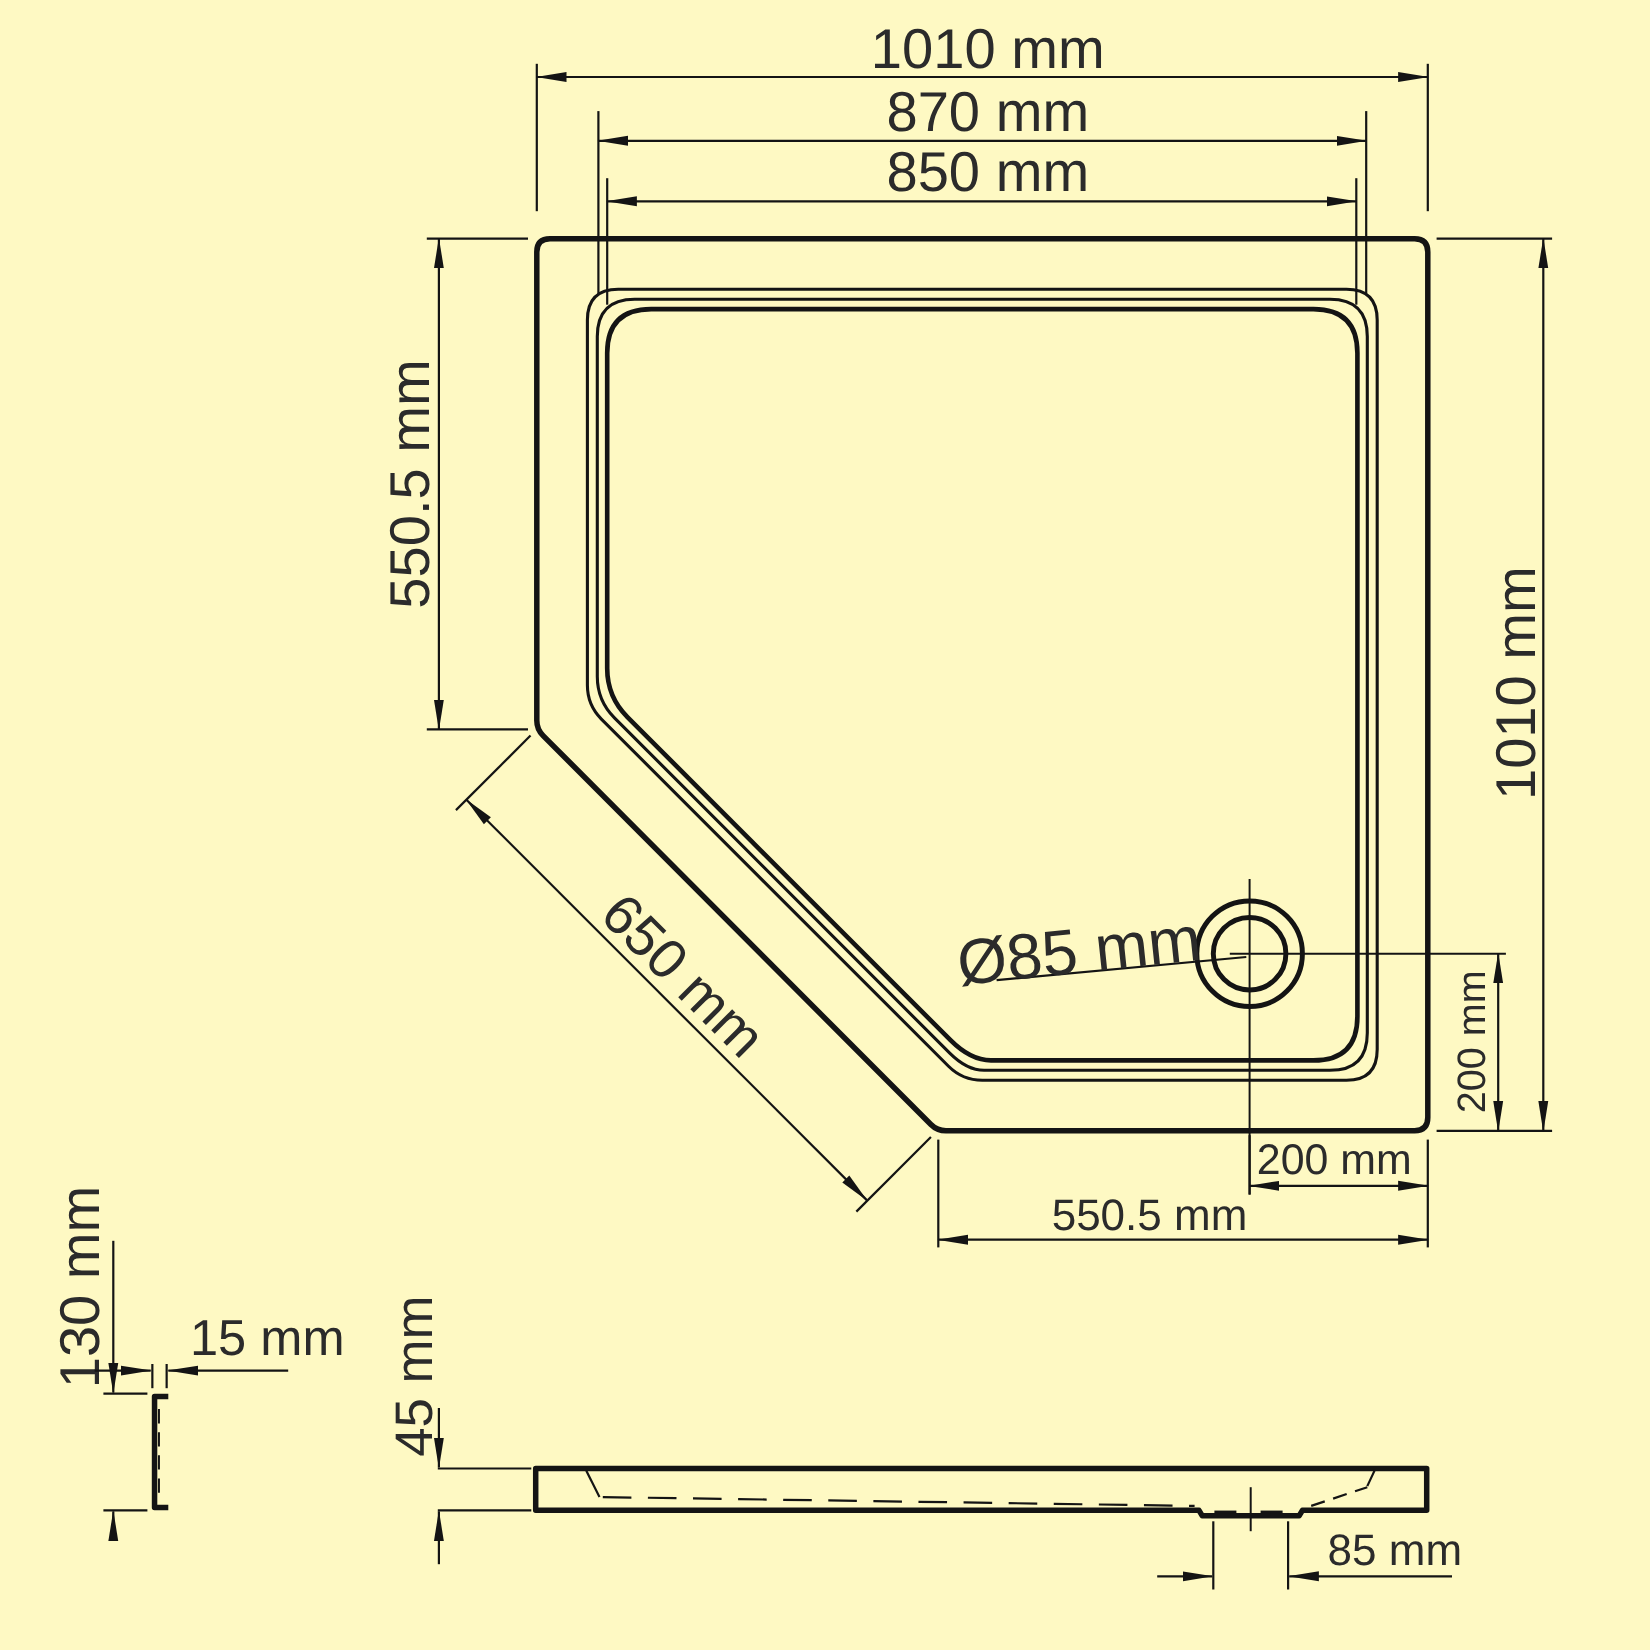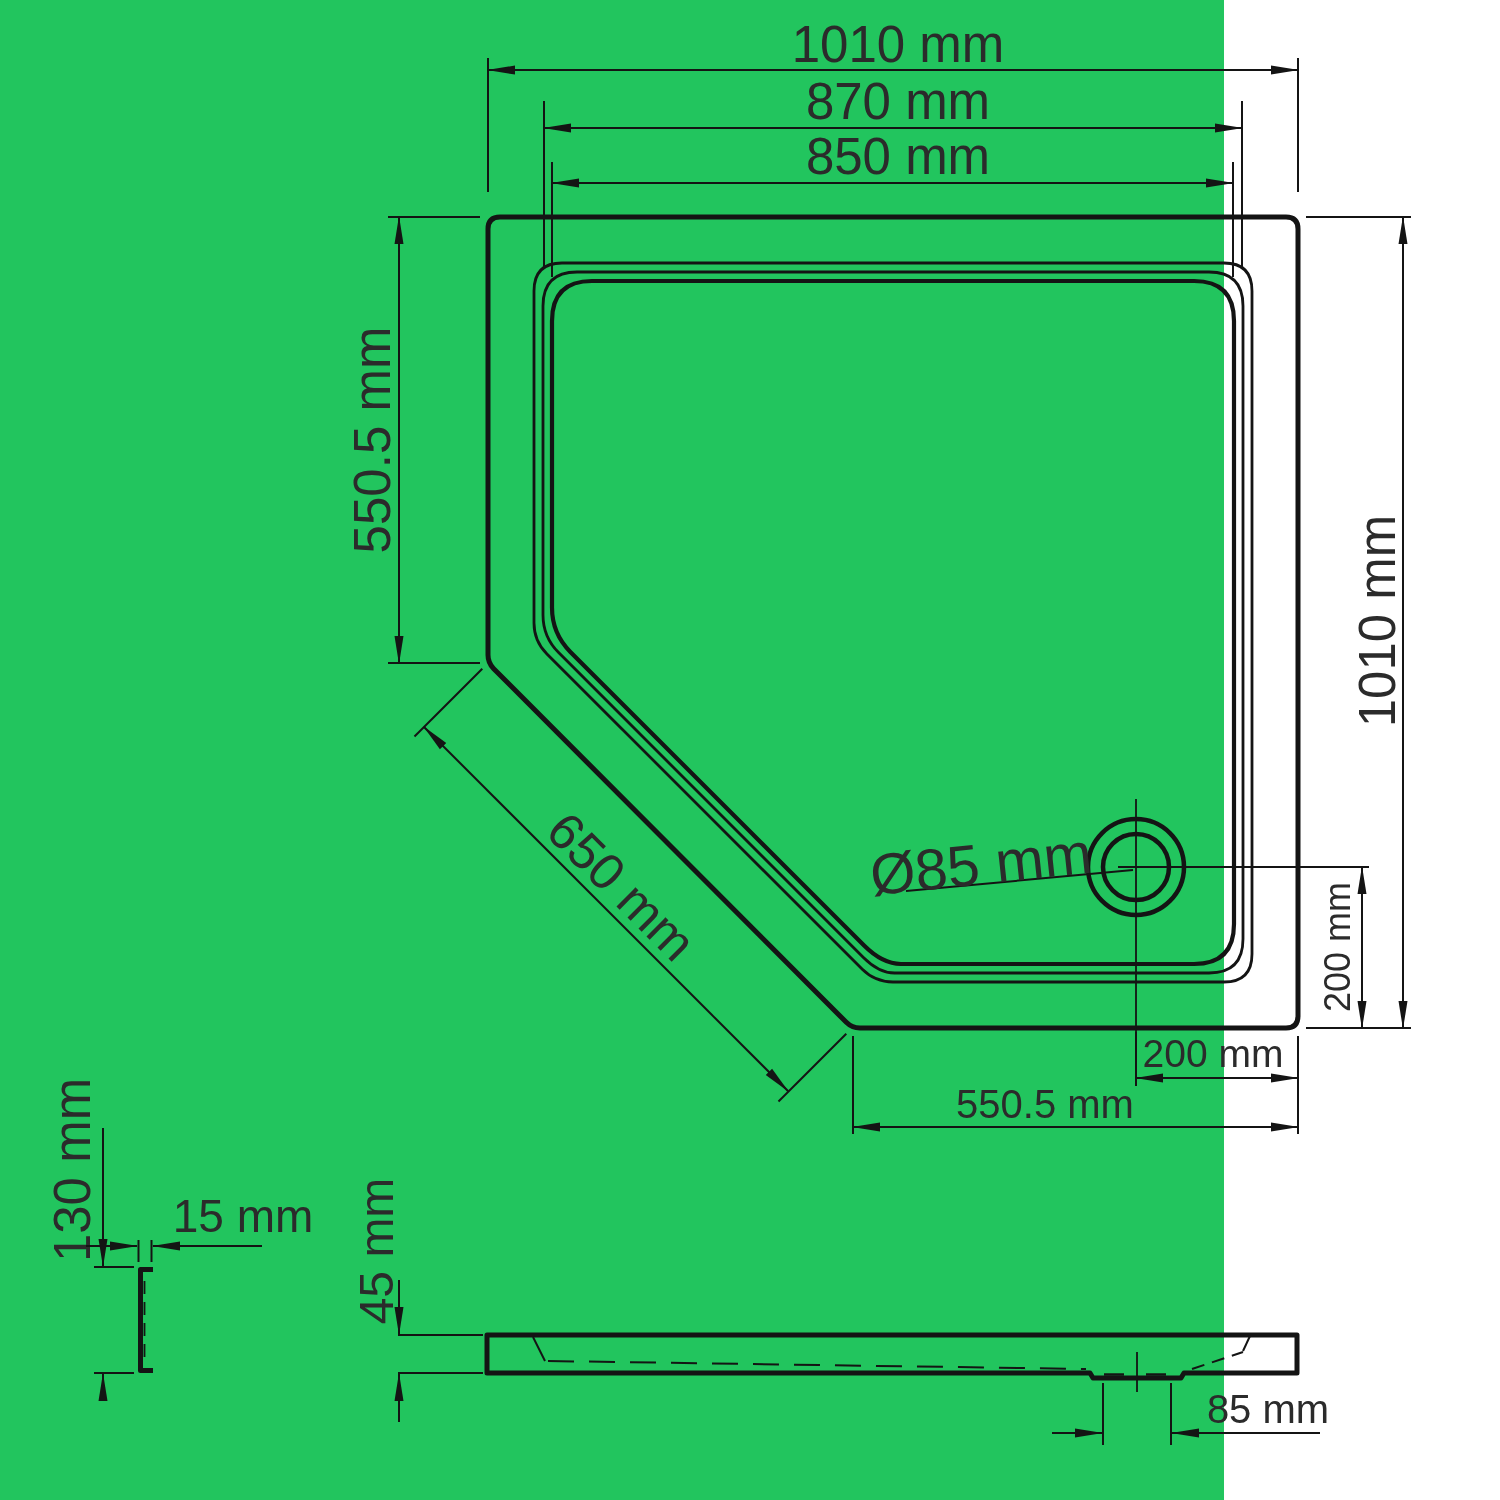--- a/index.html
+++ b/index.html
@@ -1,16 +1,16 @@
 <!DOCTYPE html>
 <html><head>
 <meta charset="utf-8">
 <style>
   html,body{margin:0;padding:0;background:#fff;}
-  .stage{width:1224px;height:1500px;position:relative;background:#22c55e;}
+  .stage{width:1500px;height:1500px;position:relative;background:#fef9c3;}
   svg{display:block;}
   .ln{stroke:#141414;fill:none;stroke-linecap:butt;stroke-linejoin:round;}
   .thick{stroke-width:5;}
   .rim{stroke-width:2.8;}
   .rim-in{stroke-width:4.2;}
   .thin{stroke-width:2;}
   .hair{stroke-width:1.8;}
   .dash{stroke-dasharray:26 15;}
   .dash-s{stroke-dasharray:13 8;}
   .lbl{font-family:"Liberation Sans","DejaVu Sans",sans-serif;fill:#2b2b2b;}

